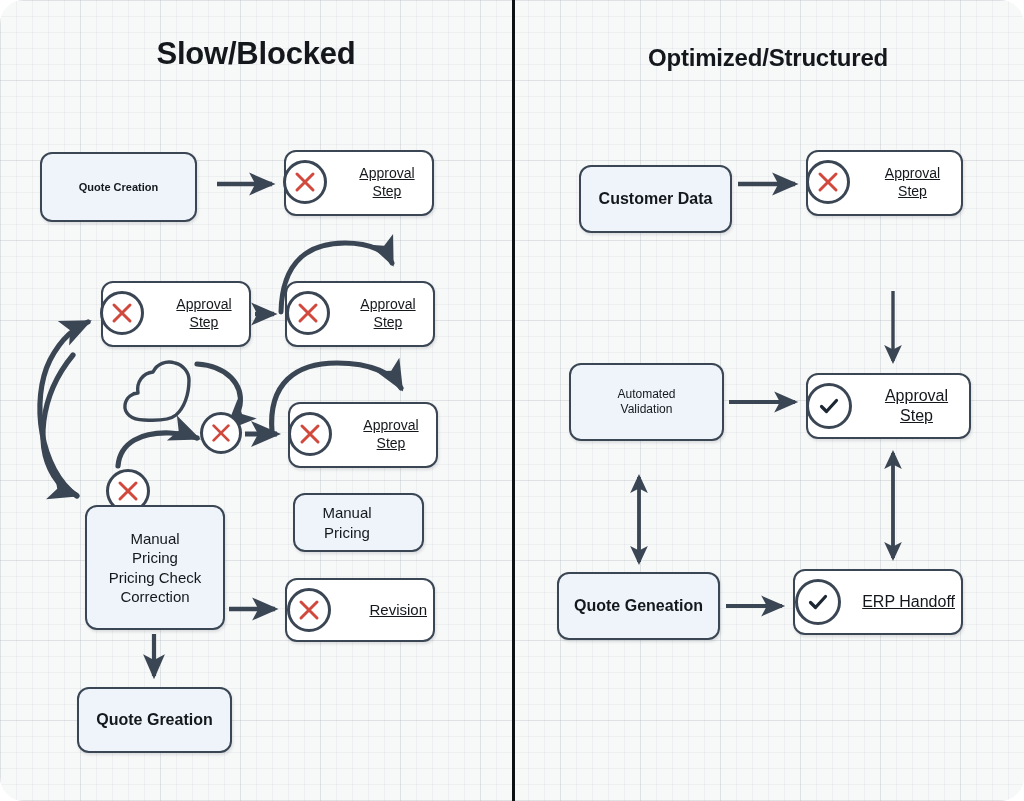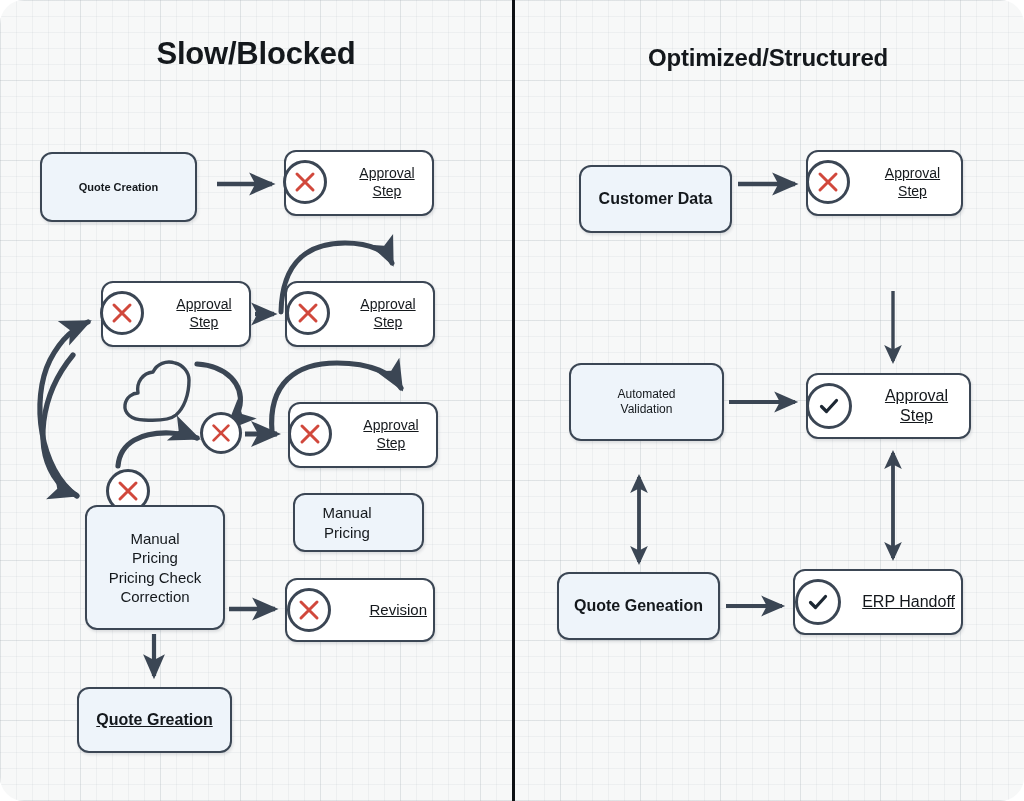--- a/index.html
+++ b/index.html
@@ -253,21 +253,21 @@
 
   <div class="node fill-white has-badge" style="left:285px; top:578px; width:150px; height:64px; font-size:15px;padding-left:32px;">
     <span class="label">Revision</span>
   </div>
   <div class="badge" style="left:287px; top:588px; width:44px; height:44px;">
     <svg width="26" height="26" viewBox="0 0 26 26">
         <path d="M5,5 L21,21 M21,5 L5,21" stroke="#d1483c" stroke-width="3" stroke-linecap="round"></path>
       </svg>
   </div>
 
-  <div class="node fill-blue" style="left:77px; top:687px; width:155px; height:66px; font-size:16px; font-weight:bold;text-decoration:underline;">
+  <div class="node fill-blue" style="left:77px; top:687px; width:155px; height:66px; font-size:16px; font-weight:bold;">
     <span class="label">Quote Greation</span>
   </div>
 
   <div class="node fill-blue" style="left:579px; top:165px; width:153px; height:68px; font-size:16px; font-weight:bold;">
     <span class="label">Customer Data</span>
   </div>
 
   <div class="node fill-white has-badge" style="left:806px; top:150px; width:157px; height:66px; font-size:14px;">
     <span class="label">Approval Step</span>
   </div>

